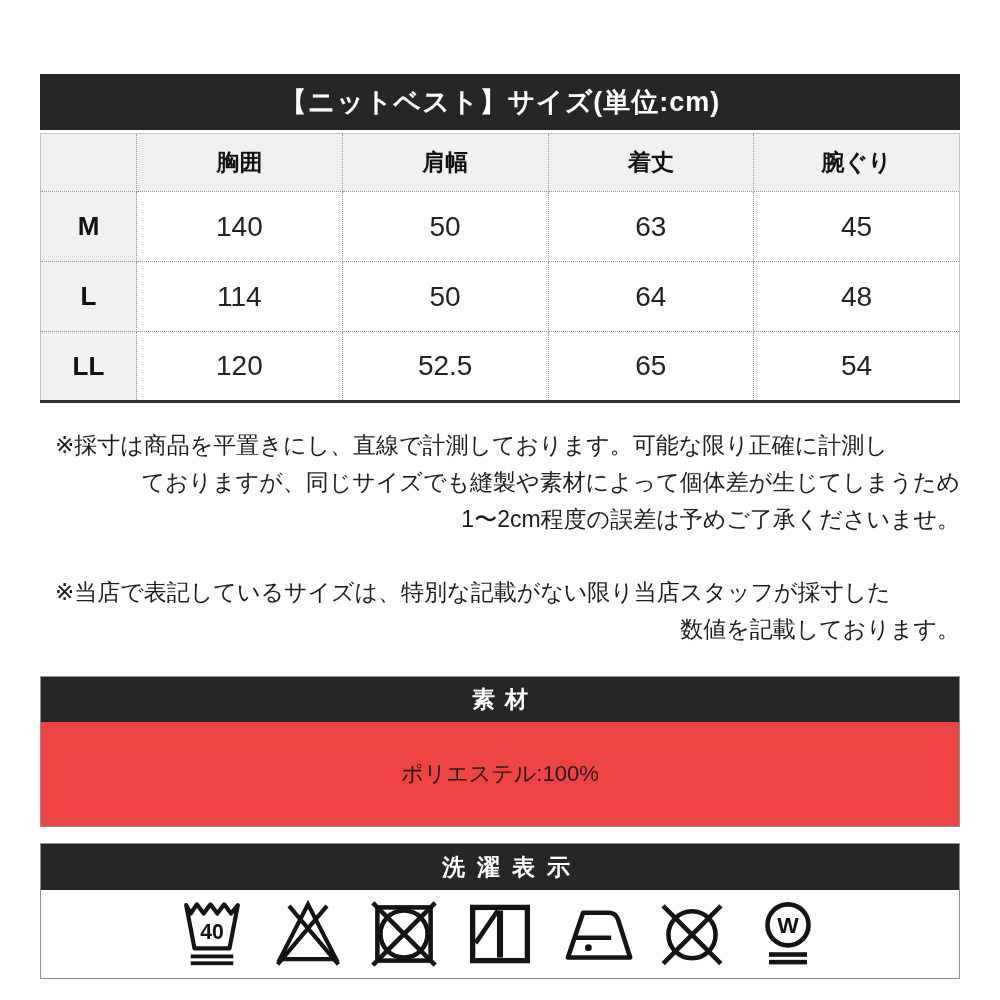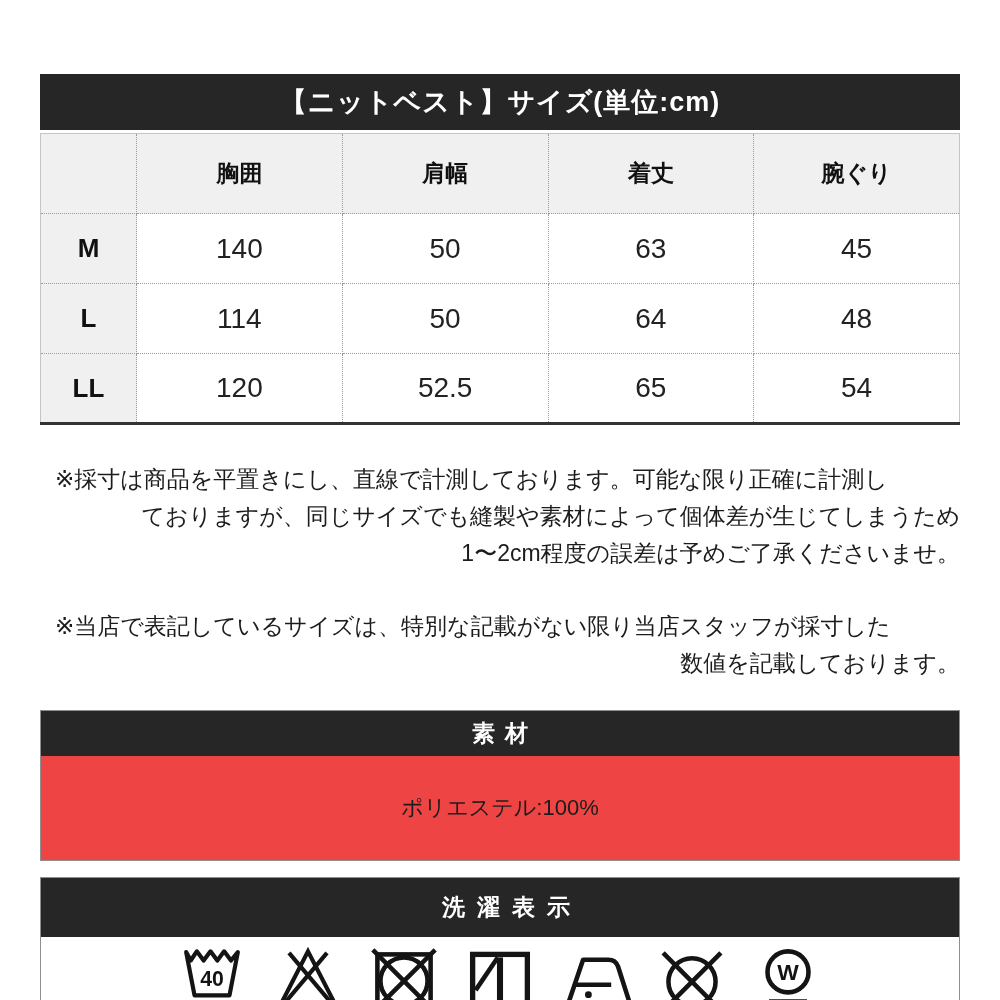--- a/index.html
+++ b/index.html
@@ -25,45 +25,45 @@
     width:100%; border-collapse:collapse; table-layout:fixed;
     margin-top:3px;
     border:1px solid #c4c4c4;
     border-bottom:3px solid #333333;
   }
   table.size-table col.c0 { width:96px; }
   table.size-table th, table.size-table td {
     border:1px dotted #9a9a9a;
     text-align:center; vertical-align:middle;
   }
-  tr.head-row { height:80px;margin-left:13px; }
+  tr.head-row { height:58px;margin-left:13px; }
   tr.data-row { height:70px; }
   tr.head-row th { background:#f0f0f0; font-size:23px; font-weight:bold; color:#111; }
   td.size-label { background:#f0f0f0; font-size:26px; font-weight:bold; color:#111; }
   td.val { background:#ffffff; font-size:28px; font-weight:400; color:#222; }
   th.corner { background:#f0f0f0; }
 
   
-  .note { margin-top:36px; font-size:23px; line-height:37px; color:#1c1c1c; }
+  .note { margin-top:24px; font-size:23px; line-height:37px; color:#1c1c1c; }
   .note .l1 { padding-left:15px; }
   .note .lx { padding-left:43px;text-align:right; }
   .note2 { margin-top:36px; }
 
   
   .boxed { border:1px solid #8f8f8f; margin-top:10px; }
   .boxed .black-bar { font-size:23px; letter-spacing:10px; padding-left:10px; }
   .material-box { margin-top:28px; }
   .material-box .black-bar { height:45px; }
   .material-content {
     height:104px; background:#ef4444;
     display:flex; align-items:center; justify-content:center;
     font-size:22px; color:#1c1c1c;
   }
   .care-box { margin-top:16px; }
-  .care-box .black-bar { height:59px; letter-spacing:12px; padding-left:24px; }
+  .care-box .black-bar { height:46px; letter-spacing:12px; padding-left:24px; }
   .care-content {
     height:88px; background:#ffffff;
     display:flex; align-items:center; justify-content:center; gap:20px;
   }
   .sym { width:76px; height:76px; display:flex; align-items:center; justify-content:center; }
   .sym svg { width:76px; height:76px; }
   .sym path, .sym line, .sym circle.o, .sym rect.o { fill:none; stroke:#141414; }
   .sym rect.f, .sym circle.f { fill:#141414; stroke:none; }
   .sym text {
     font-family:"Liberation Sans","DejaVu Sans",sans-serif;

